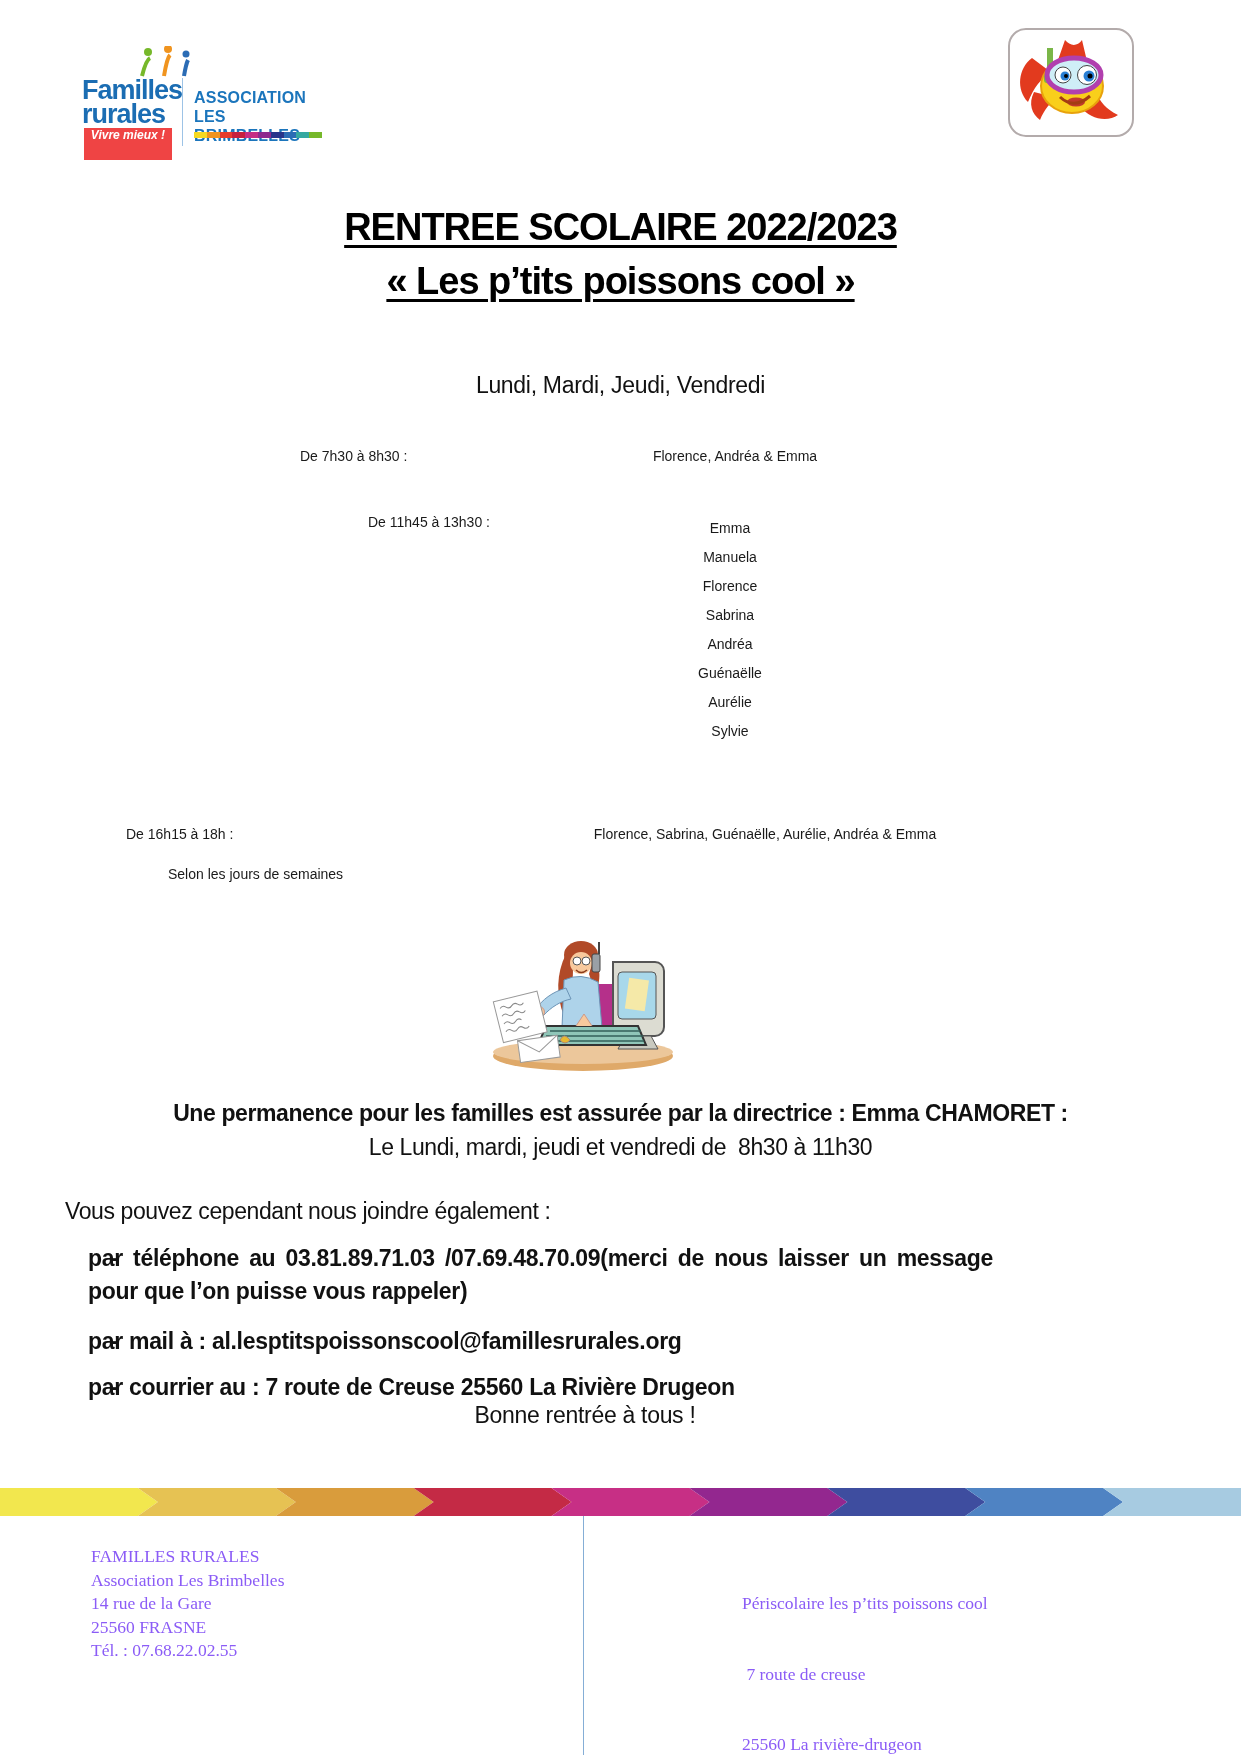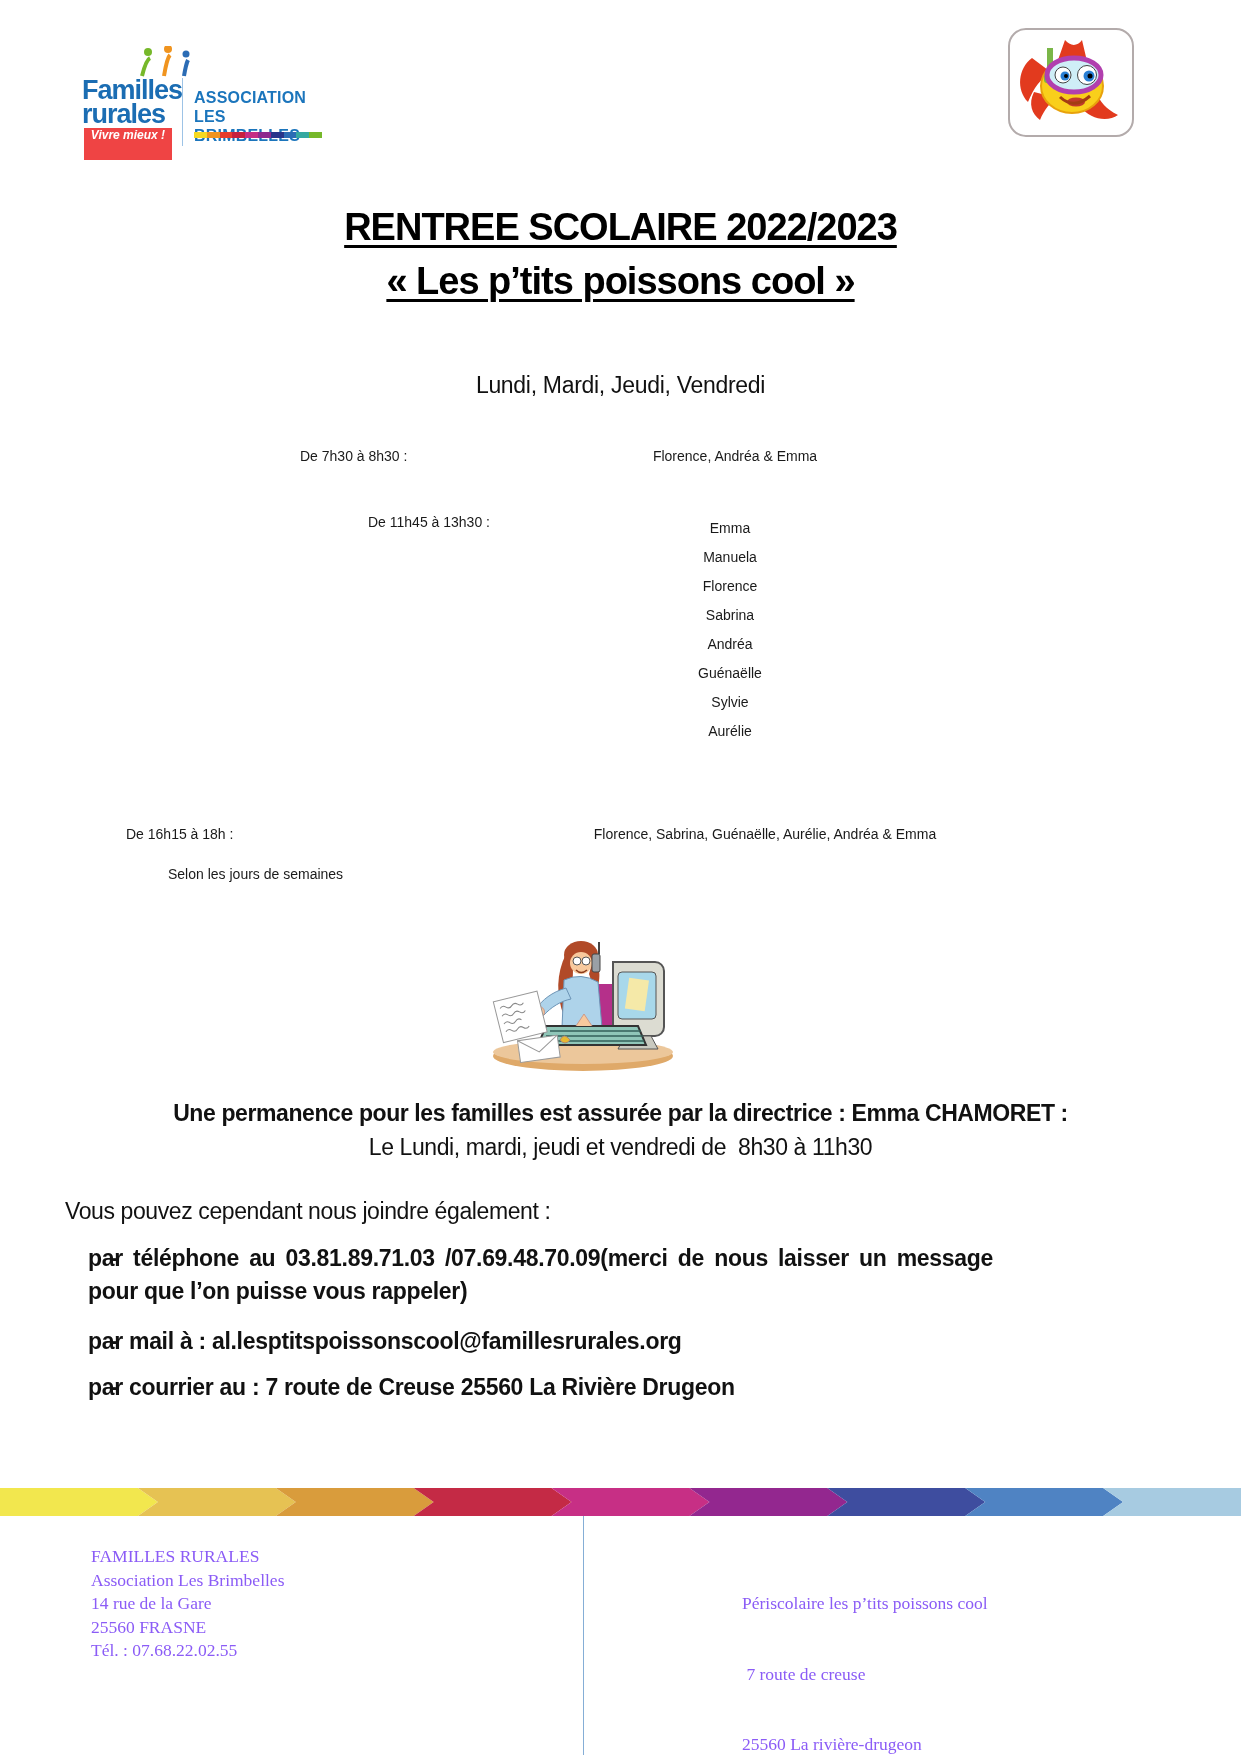--- a/index.html
+++ b/index.html
@@ -129,22 +129,22 @@
   <div class="abs it slot1-staff">Florence, Andréa &amp; Emma</div>
 
   <div class="abs it slot2-time">De 11h45 à 13h30 :</div>
   <div class="abs it slot2-names">
     <div>Emma</div>
     <div>Manuela</div>
     <div>Florence</div>
     <div>Sabrina</div>
     <div>Andréa</div>
     <div>Guénaëlle</div>
+    <div>Aurélie</div>
     <div>Sylvie</div>
-    <div>Aurélie</div>
   </div>
 
   <div class="abs it slot3-time">De 16h15 à 18h :</div>
   <div class="abs it slot3-staff">Florence, Sabrina, Guénaëlle, Aurélie, Andréa &amp; Emma</div>
   <div class="abs it slot3-note">Selon les jours de semaines</div>
 
   <svg class="abs clipart" viewBox="0 0 190 146">
     <ellipse cx="97" cy="126" rx="90" ry="15" fill="#dfa969"></ellipse>
     <ellipse cx="97" cy="122" rx="90" ry="12" fill="#ecc79b"></ellipse>
     <path d="M127 32 h42 a9 9 0 0 1 9 9 v56 a9 9 0 0 1 -9 9 h-42 z" fill="#dcdcd2" stroke="#555" stroke-width="2"></path>
@@ -190,20 +190,21 @@
   </div>
   <div class="abs bullet b2">
     <span class="dash">-</span>
     <span>par mail à : al.lesptitspoissonscool@famillesrurales.org</span>
   </div>
   <div class="abs bullet b3">
     <span class="dash">-</span>
     <span>par courrier au : 7 route de Creuse 25560 La Rivière Drugeon</span>
   </div>
 
+  <div class="abs closing">Bonne rentrée à tous !</div>
 
   <svg class="abs chevrons" id="chevrons" viewBox="0 0 1241 28" preserveAspectRatio="none">
       <polygon points="0,0 137.88888888888889,0 157.88888888888889,14 137.88888888888889,28 0,28" fill="#f2e74e"></polygon>
       <polygon points="137.88888888888889,0 275.77777777777777,0 295.77777777777777,14 275.77777777777777,28 137.88888888888889,28 157.88888888888889,14" fill="#e6c253"></polygon>
       <polygon points="275.77777777777777,0 413.66666666666663,0 433.66666666666663,14 413.66666666666663,28 275.77777777777777,28 295.77777777777777,14" fill="#d99c3c"></polygon>
       <polygon points="413.66666666666663,0 551.5555555555555,0 571.5555555555555,14 551.5555555555555,28 413.66666666666663,28 433.66666666666663,14" fill="#c42a45"></polygon>
       <polygon points="551.5555555555555,0 689.4444444444445,0 709.4444444444445,14 689.4444444444445,28 551.5555555555555,28 571.5555555555555,14" fill="#c72f85"></polygon>
       <polygon points="689.4444444444445,0 827.3333333333334,0 847.3333333333334,14 827.3333333333334,28 689.4444444444445,28 709.4444444444445,14" fill="#93278f"></polygon>
       <polygon points="827.3333333333333,0 965.2222222222222,0 985.2222222222222,14 965.2222222222222,28 827.3333333333333,28 847.3333333333333,14" fill="#3e4d9f"></polygon>
       <polygon points="965.2222222222222,0 1103.111111111111,0 1123.111111111111,14 1103.111111111111,28 965.2222222222222,28 985.2222222222222,14" fill="#4f83c3"></polygon>

